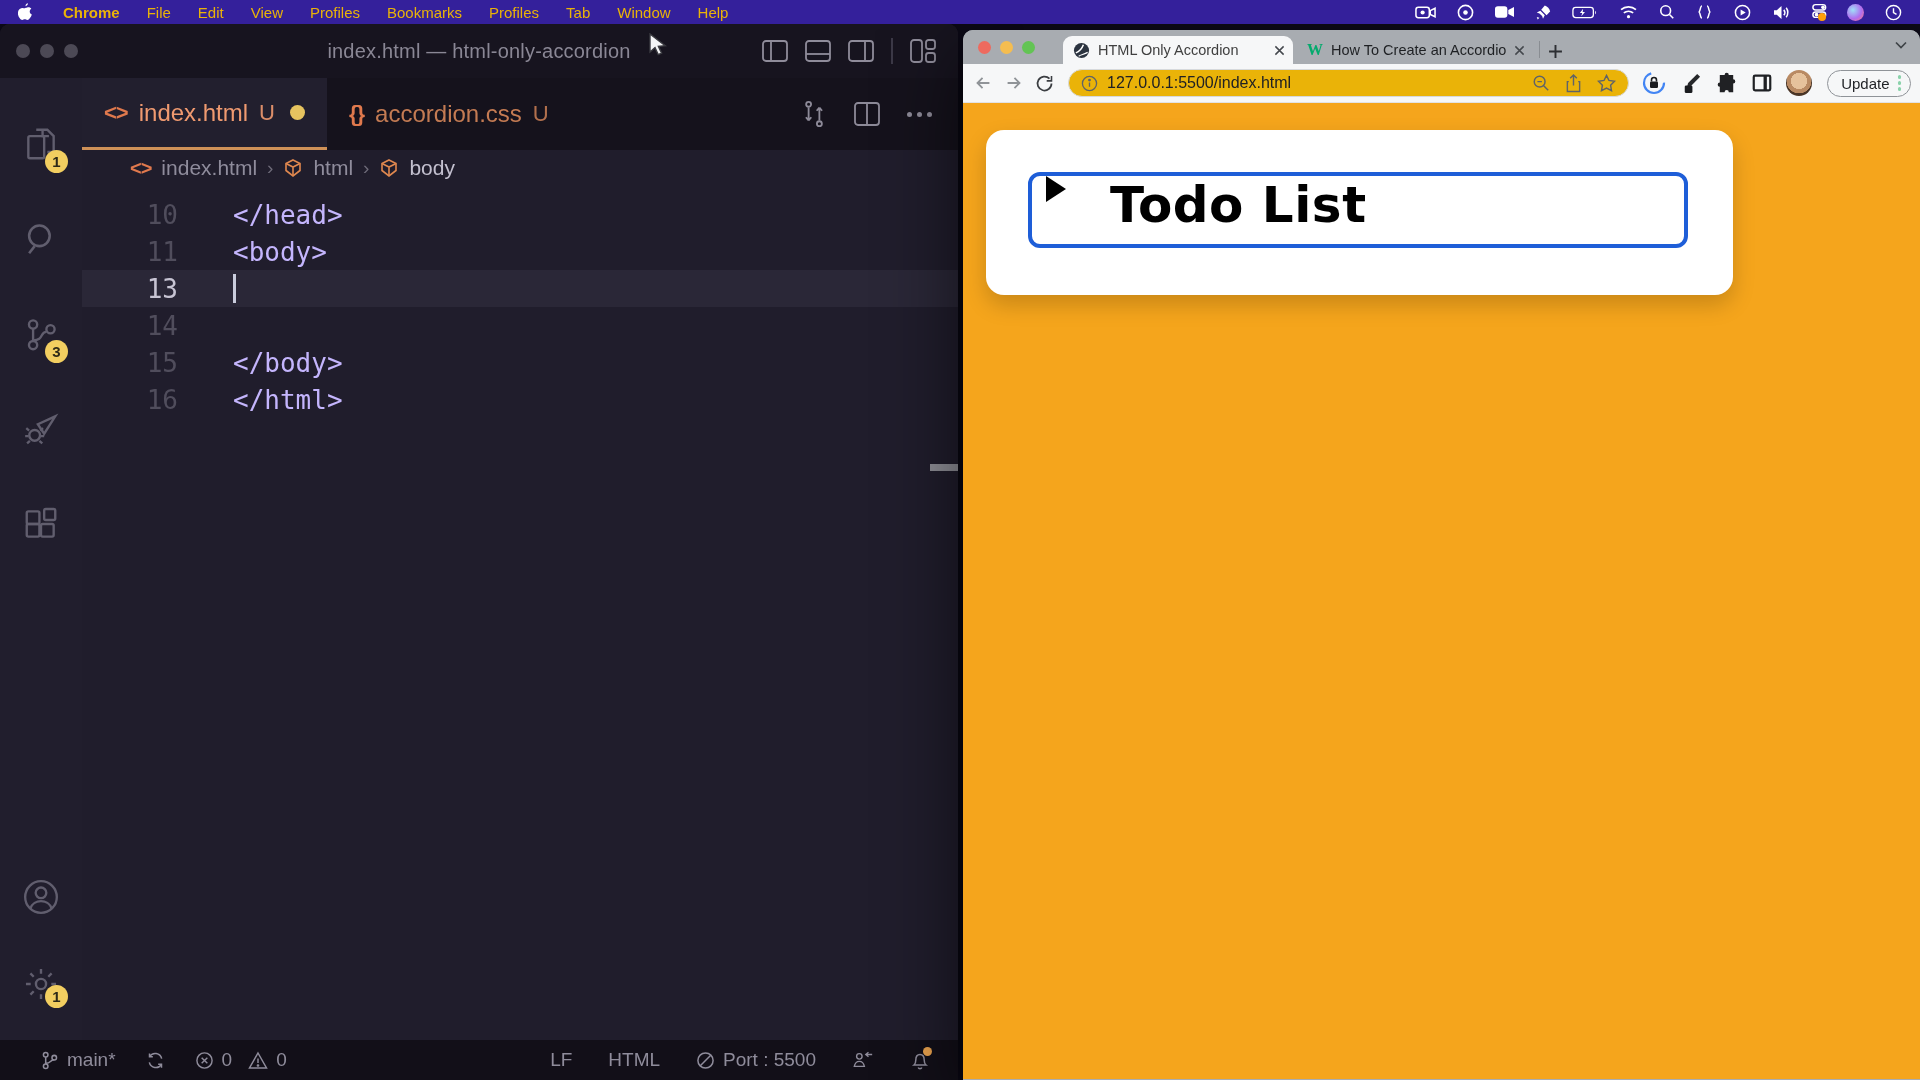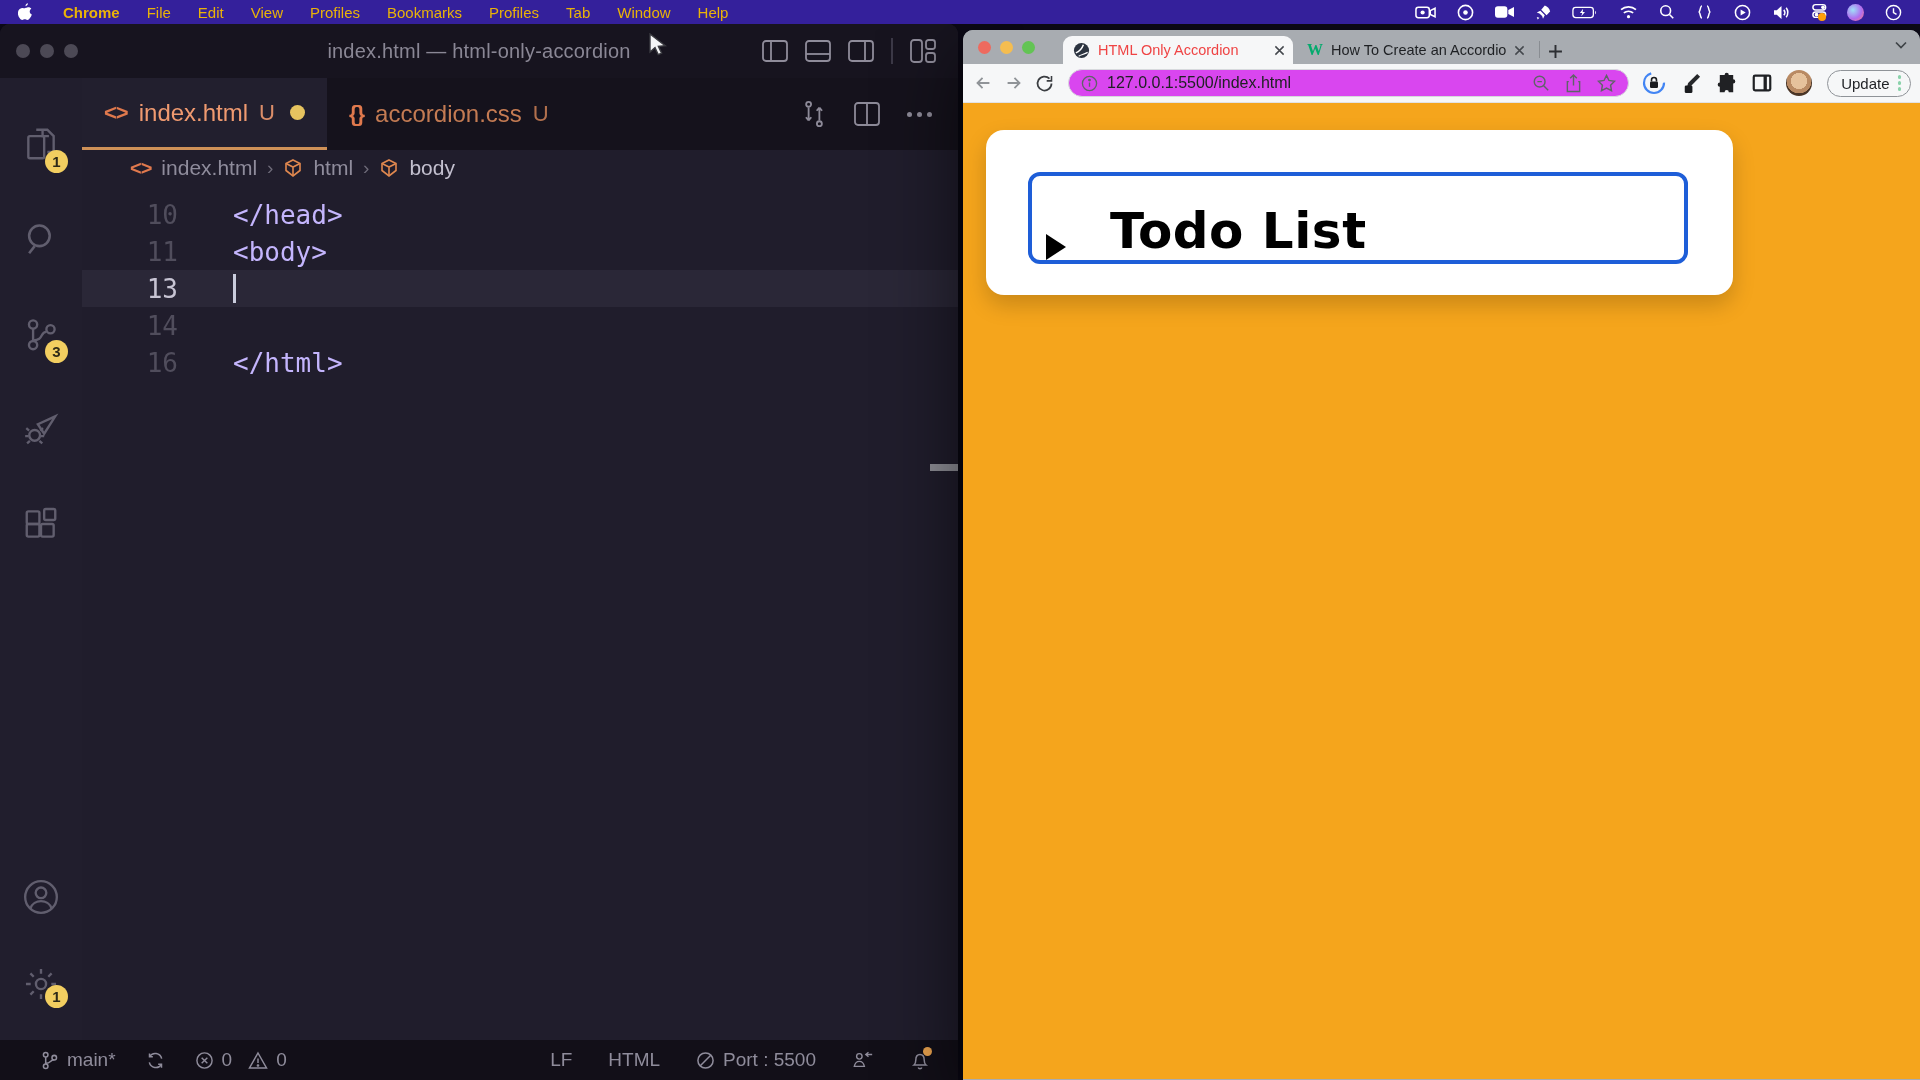--- a/index.html
+++ b/index.html
@@ -82,51 +82,51 @@
   
   .chrome { position:absolute; left:963px; top:30px; width:957px; height:1050px;
             border-radius:10px 10px 0 0; overflow:hidden; z-index:20;
             box-shadow:0 24px 80px rgba(0,0,0,.6); background:#a8acb1; }
   .c-tabstrip { height:34px; background:#a8acb1; position:relative; display:flex; align-items:flex-end; }
   .c-lights { position:absolute; left:15px; top:11px; display:flex; gap:9px; }
   .c-lights i { width:13px; height:13px; border-radius:50%; display:block; }
   .lr { background:#ee6a5f; } .ly { background:#f5bd50; } .lg { background:#63c454; }
   .c-tab { height:28px; display:flex; align-items:center; gap:8px; border-radius:9px 9px 0 0;
            padding:0 8px 0 10px; font-size:14.5px; width:230px; }
-  .c-tab.active { background:#f6f7f8; margin-left:100px; color:#ef4444; }
+  .c-tab.active { background:#f6f7f8; margin-left:100px; color:#404040; }
   .c-tab.bgtab { color:#1e2023; width:236px; margin-left:4px; }
   .c-tab .ttl { flex:1; white-space:nowrap; overflow:hidden; }
   .c-close { display:flex; color:#44484d; }
   .w-fav { color:#04aa6d; font-weight:bold; font-size:16px; font-family:"Liberation Serif", serif; }
   .tab-sep { width:1px; height:17px; background:#898d92; margin:0 8px 6px 6px; }
   .c-plus { margin-bottom:5px; color:#2d2f33; display:flex; }
   .strip-chevron { position:absolute; right:13px; top:11px; color:#3f4347; display:flex; }
 
   .c-toolbar { height:39px; background:#f6f7f8; display:flex; align-items:center; padding:0 9px;
                gap:9px; border-bottom:1px solid #e2e3e5; }
   .nav-ic { display:flex; color:#909498; }
   .nav-ic.dark { color:#3b3e42; }
-  .omnibox { width:585px; height:28px; border:1.5px solid #d6d9dc; border-radius:14px; background:#d946ef;
+  .omnibox { width:585px; height:28px; border:1.5px solid #d6d9dc; border-radius:14px; background:#eab308;
              display:flex; align-items:center; padding:0 12px; gap:9px; margin-left:4px; color:#5f6368; }
   .url { font-size:16px; color:#202124; }
   .omni-right { margin-left:auto; display:flex; align-items:center; gap:15px; color:#5f6368; }
   .ext-row { display:flex; align-items:center; gap:13px; margin-left:4px; }
   .avatar { width:26px; height:26px; border-radius:50%; overflow:hidden; position:relative;
             background:radial-gradient(circle at 50% 42%, #e6c29c 0 40%, #b98a63 41% 62%, #4a3526 63% 100%); }
   .update-pill { height:27px; border:1.5px solid #8f9398; border-radius:14px; display:flex;
                  align-items:center; padding:0 9px 0 13px; font-size:15px; color:#1f2125; gap:8px;
                  background:#f6f7f8; margin-left:2px; }
   .update-dots { display:flex; flex-direction:column; gap:2.5px; }
   .update-dots i { width:3.5px; height:3.5px; border-radius:50%; background:#8ad2ab; display:block; }
 
   .c-page { height:976px; background:#f5a51c; position:relative; }
   .card { position:absolute; left:23px; top:27px; width:747px; height:165px; background:#ffffff;
           border-radius:18px; box-shadow:0 10px 22px rgba(0,0,0,.18); }
-  .accordion { position:absolute; left:42px; top:42px; width:660px; height:92px; background:#fff;
-               border:4px solid #1e5ed8; border-radius:12px; display:flex; align-items:flex-end; }
+  .accordion { position:absolute; left:42px; top:42px; width:660px; height:76px; background:#fff;
+               border:4px solid #1e5ed8; border-radius:12px; display:flex; align-items:flex-start; }
   .marker { width:0; height:0; border-top:13px solid transparent; border-bottom:13px solid transparent;
             border-left:20px solid #000; margin-left:14px; }
   .acc-title { margin-left:44px; font-family:"DejaVu Sans", sans-serif; font-weight:800;
                font-size:50px; color:#000; letter-spacing:.5px; }
 
   .mouse-cursor { position:absolute; left:648px; top:33px; z-index:60; }
 </style>
 </head>
 <body>
 
@@ -366,20 +366,24 @@
           <div class="row current">
               <span class="gutter">13</span>
               <span class="code"></span>
               <span class="caret"></span>
             </div>
           <div class="row">
               <span class="gutter">14</span>
               <span class="code"></span>
             </div>
           <div class="row">
+              <span class="gutter">15</span>
+              <span class="code">&lt;/body&gt;</span>
+            </div>
+          <div class="row">
               <span class="gutter">16</span>
               <span class="code">&lt;/html&gt;</span>
             </div>
           <span class="overview-dash"></span>
         </div>
       </div>
     </div>
 
     <div class="vs-status">
       <span class="st-group">

